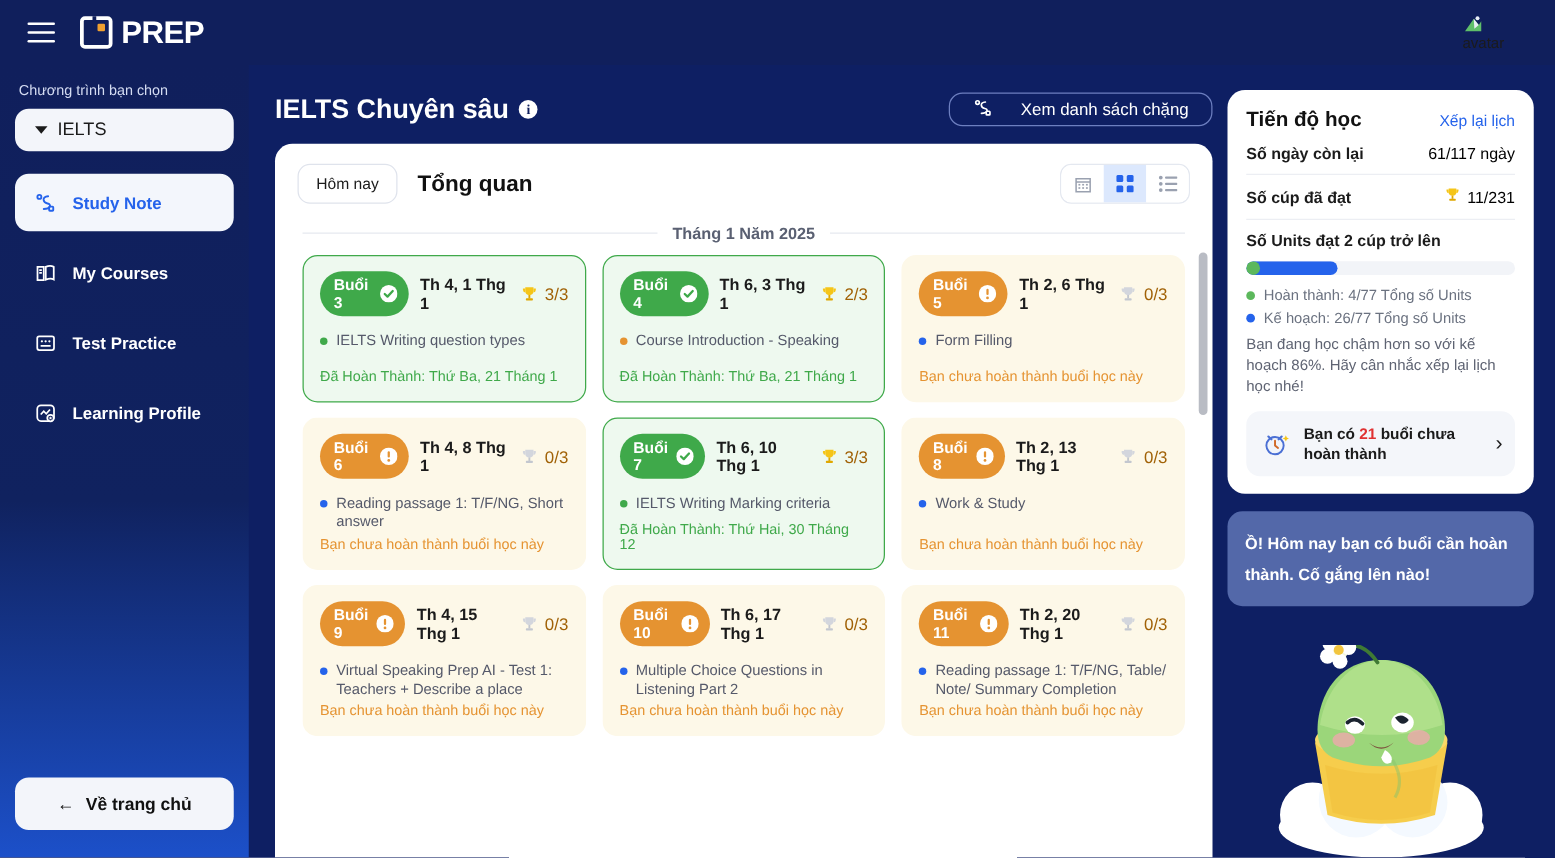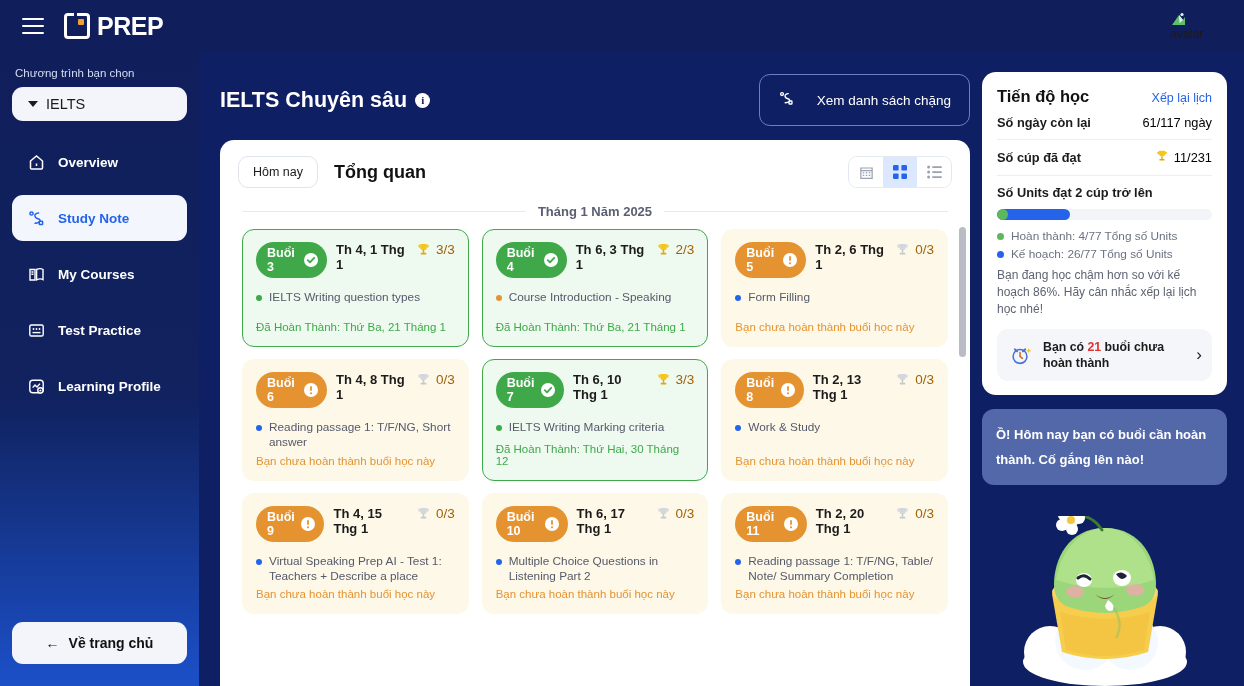--- a/index.html
+++ b/index.html
@@ -84,21 +84,21 @@
   .main-head { display: flex; align-items: center; padding: 22px 0 14px 0; }
   .main-title { color: #fff; font-size: 21.5px; font-weight: bold; display: flex; align-items: center; gap: 8px; }
   .info-dot {
     width: 15px; height: 15px; border-radius: 50%; background: #fff; color: #101f5c;
     font-size: 11px; font-weight: bold; display: flex; align-items: center; justify-content: center;
     font-family: "Liberation Serif", serif;
   }
   .stage-btn {
     margin-left: auto; display: flex; align-items: center; gap: 22px;
     border: 1.4px solid #6d7fc0; border-radius: 11px;
-    height: 52px; padding: 0 18px; color: #fff; font-size: 13.5px; cursor: pointer;
+    height: 27px; padding: 0 18px; color: #fff; font-size: 13.5px; cursor: pointer;
     background: transparent;
   }
 
   
   .panel {
     background: #fff; border-radius: 14px 14px 0 0;
     flex: 1; min-height: 0;
     display: flex; flex-direction: column;
     overflow: hidden;
   }
@@ -126,21 +126,21 @@
   .scroll-area { flex: 1; min-height: 0; overflow: hidden; position: relative; padding: 6px 22px 0 22px; }
   .grid { display: grid; grid-template-columns: repeat(3, 1fr); gap: 12px 13px; }
 
   
   .card {
     border-radius: 12px; padding: 12px 13px 13px 13px;
     min-height: 118px; display: flex; flex-direction: column; cursor: pointer;
   }
   .card.done { background: #eef9ef; border: 1.6px solid #3fa94a; }
   .card.todo { background: #fdf8e8; border: 1.6px solid transparent; }
-  .card-head { display: flex; align-items: flex-start; gap: 9px; }
+  .card-head { display: flex; align-items: center; gap: 9px; }
   .pill {
     display: flex; align-items: center; gap: 5px;
     border-radius: 999px; padding: 4px 9px 4px 11px;
     color: #fff; font-size: 12.5px; font-weight: bold;
   }
   .pill.done { background: #3fa94a; }
   .pill.todo { background: #e59331; }
   .pill-ico { width: 14px; height: 14px; }
   .card-date { font-size: 13px; font-weight: bold; color: #1b1b1b; }
   .card-trophy { margin-left: auto; display: flex; align-items: center; gap: 5px; }
@@ -223,29 +223,20 @@
   <div class="body-row">
 
     <div class="sidebar">
       <div class="side-label">Chương trình bạn chọn</div>
       <div class="program-select">
         <div class="caret-down"></div>
         <span>IELTS</span>
       </div>
 
       <div class="nav">
-        <div class="nav-item">
-          <span class="nav-ico">
-            <svg width="19" height="19" viewBox="0 0 19 19" fill="none" stroke="#fff" stroke-width="1.5">
-              <path d="M3.5 8 L9.5 3 L15.5 8 V15 A1 1 0 0 1 14.5 16 H4.5 A1 1 0 0 1 3.5 15 Z"></path>
-              <path d="M9.5 10.5 V13"></path>
-            </svg>
-          </span>
-          <span>Overview</span>
-        </div>
 
         <div class="nav-item active">
           <span class="nav-ico">
             <svg width="19" height="19" viewBox="0 0 19 19" fill="none" stroke="#2563eb" stroke-width="1.5">
               <circle cx="4.5" cy="4.5" r="1.6"></circle>
               <rect x="12.3" y="12.3" width="3.3" height="3.3" rx="0.6"></rect>
               <path d="M11.5 4 C6 4.5 7.5 9 11 9.8 C14.5 10.6 13.5 14 8 14.2" stroke-linecap="round"></path>
             </svg>
           </span>
           <span>Study Note</span>

